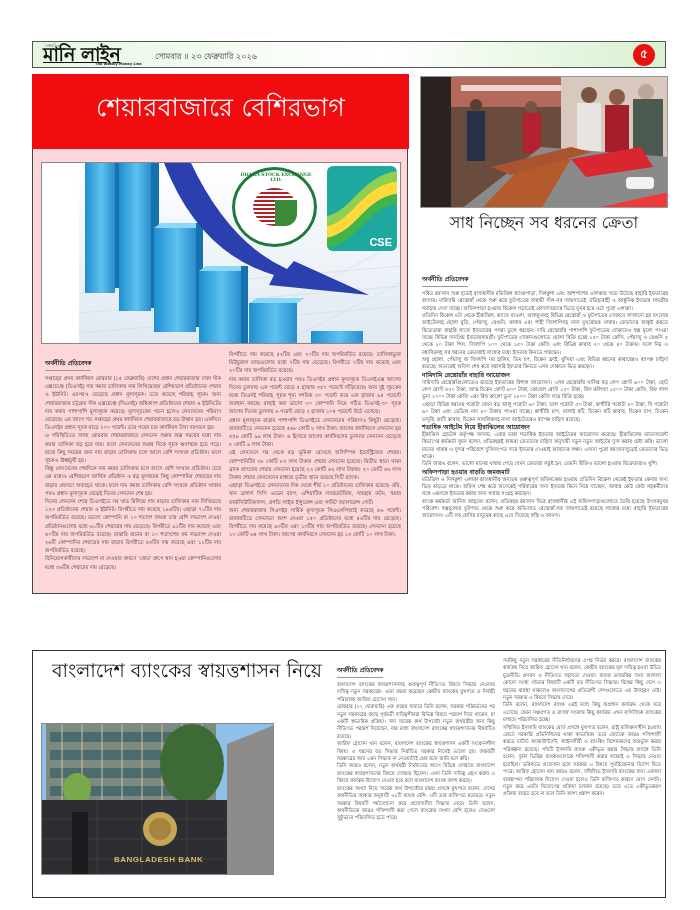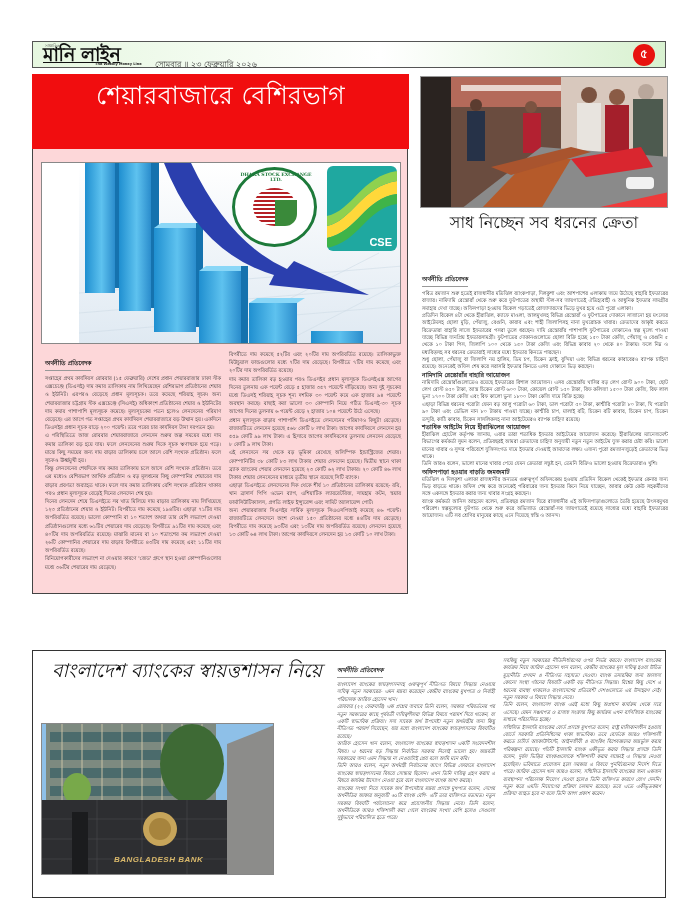--- a/index.html
+++ b/index.html
@@ -9,37 +9,37 @@
   
   .masthead {
     position: absolute; left: 32px; top: 41px; width: 634px; height: 27px;
     border: 1px solid #555;
     background: linear-gradient(90deg, #e6f7e0 0%, #ffffff 55%, #d8f1d0 100%);
   }
   .mh-small { position: absolute; left: 12px; top: 1px; font-size: 4px; color: #333; }
   .mh-logo { position: absolute; left: 10px; top: 2px; font-family: "DejaVu Serif", serif;
     font-weight: bold; font-size: 19px; color: #111; line-height: 20px; letter-spacing: -0.5px; text-decoration: underline; }
   .mh-tag { position: absolute; left: 62px; top: 20px; font-size: 3.5px; color: #222; font-weight: bold; }
-  .mh-date { position: absolute; left: 122px; top: 8px; font-size: 8px; color: #333; margin-top: 8px; }
+  .mh-date { position: absolute; left: 122px; top: 8px; font-size: 8px; color: #333; }
   .mh-section { position: absolute; left: 259px; top: 2px; width: 117px; height: 23px;
     background: #e61e7c; color: #fff; font-weight: bold; font-size: 14px;
     display: flex; align-items: center; justify-content: center; margin-top: 43px; }
   .mh-page { position: absolute; right: 10px; top: 2px; width: 22px; height: 22px;
     border-radius: 50%; background: #e8120f; color: #fff; font-weight: bold; font-size: 12px;
     display: flex; align-items: center; justify-content: center; }
 
   
   .lead {
     position: absolute; left: 32px; top: 74px; width: 376px; height: 520px;
     border: 1px solid #444; background: #fdd7d9;
   }
   .lead-headline {
     position: absolute; left: -1px; top: -1px; width: 377px; height: 75px;
     background: #f10d0f; color: #fff; text-align: center;
-    font-size: 25px; line-height: 33px; padding-top: 5px; letter-spacing: 0.3px;
+    font-size: 25px; line-height: 33px; padding-top: 17px; letter-spacing: 0.3px;
   }
   .lead-image {
     position: absolute; left: 8px; top: 87px; width: 360px; height: 182px;
     border: 1px solid #888; background: #fff; overflow: hidden; padding-left: 37px;
   }
   .byline { font-size: 6px; font-weight: bold; color: #111; border-bottom: 1px solid #999;
     display: inline-block; padding-bottom: 1px; margin-bottom: 3px; }
   .col-text { font-size: 5.1px; line-height: 8.2px; text-align: justify; color: #333; }
   .col-text p { margin: 0; }
   .lead-col1 { position: absolute; left: 12px; top: 275px; width: 176px; }
@@ -50,21 +50,21 @@
     border: 1px solid #999; overflow: hidden; background: #5b4036; }
   .right-headline { position: absolute; left: 420px; top: 212px; width: 248px; text-align: center;
     font-size: 16px; line-height: 22px; color: #111; }
   .right-body { position: absolute; left: 422px; top: 266px; width: 246px; }
   .right-body .col-text { font-size: 5px; line-height: 7.35px; }
   .subhead { font-weight: bold; font-size: 6px; color: #111; line-height: 8px; }
 
   
   .bottom {
     position: absolute; left: 32px; top: 650px; width: 634px; height: 248px;
-    border: 1px solid #333; background: #fff; font-style: italic;
+    border: 1px solid #333; background: #fff;
   }
   .bottom-headline { position: absolute; left: 8px; top: 6px; width: 292px; text-align: center;
     font-size: 19px; line-height: 27px; color: #111; }
   .bottom-photo { position: absolute; left: 8px; top: 72px; width: 233px; height: 152px;
     border: 1px solid #888; overflow: hidden; background: #0c4a6e; }
   .bottom-col1 { position: absolute; left: 304px; top: 6px; width: 158px; }
   .bottom-col2 { position: absolute; left: 470px; top: 6px; width: 158px; }
   .bottom .col-text { font-size: 4.9px; line-height: 7.4px; }
 </style>
 </head>

